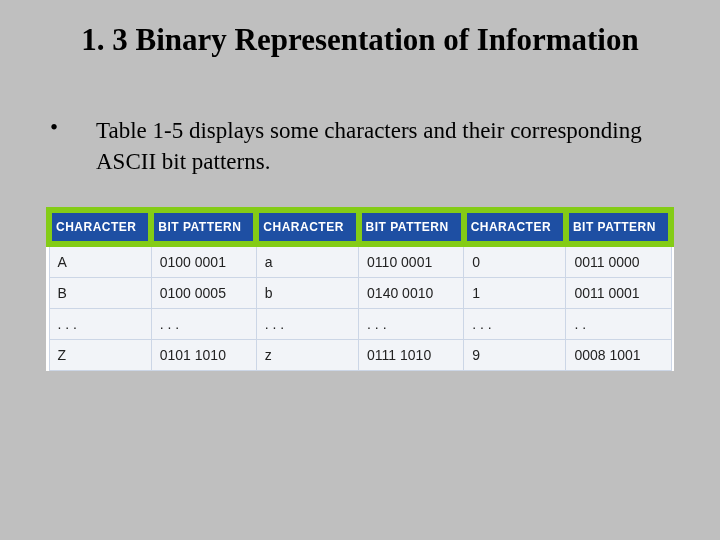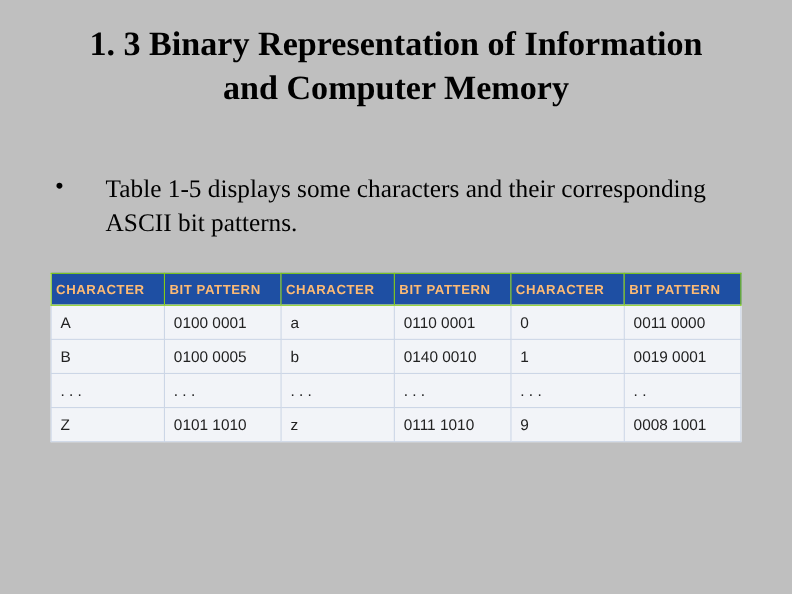--- a/index.html
+++ b/index.html
@@ -44,45 +44,44 @@
     margin: 0 16px;
   }
   table {
     width: 100%;
     border-collapse: collapse;
     font-family: Helvetica, Arial, sans-serif;
     background: #fff;
   }
   thead th {
     background: #1e4fa3;
-    color: #fdba74;
+    color: #ffffff;
     font-size: 12px;
     font-weight: bold;
     letter-spacing: 0.5px;
     padding: 7px 4px;
     text-align: left;
-    border: 1px solid #84cc16;
+    border: 6px solid #84cc16;
   }
   tbody td {
     font-size: 14px;
     color: #222;
     padding: 7px 8px;
     background: #f2f4f8;
     border: 1px solid #ccd6e6;
     height: 16px;
   }
 </style>
 </head>
 <body>
 
 <div class="slide">
 
   <div class="title">
     <span>1. 3  Binary Representation of Information</span><br>
-    <span>and Computer Memory</span>
   </div>
 
   <div class="bullet-row">
     <div class="bullet">•</div>
     <div class="bullet-text">Table 1-5 displays some characters and their corresponding ASCII bit patterns.</div>
   </div>
 
   <div class="tbl-wrap">
     <table>
       <thead>
@@ -103,21 +102,21 @@
           <td>0110 0001</td>
           <td>0</td>
           <td>0011 0000</td>
         </tr>
         <tr>
           <td>B</td>
           <td>0100 0005</td>
           <td>b</td>
           <td>0140 0010</td>
           <td>1</td>
-          <td>0019 0001</td>
+          <td>0011 0001</td>
         </tr>
         <tr>
           <td>. . .</td>
           <td>. . .</td>
           <td>. . .</td>
           <td>. . .</td>
           <td>. . .</td>
           <td>. .</td>
         </tr>
         <tr>

